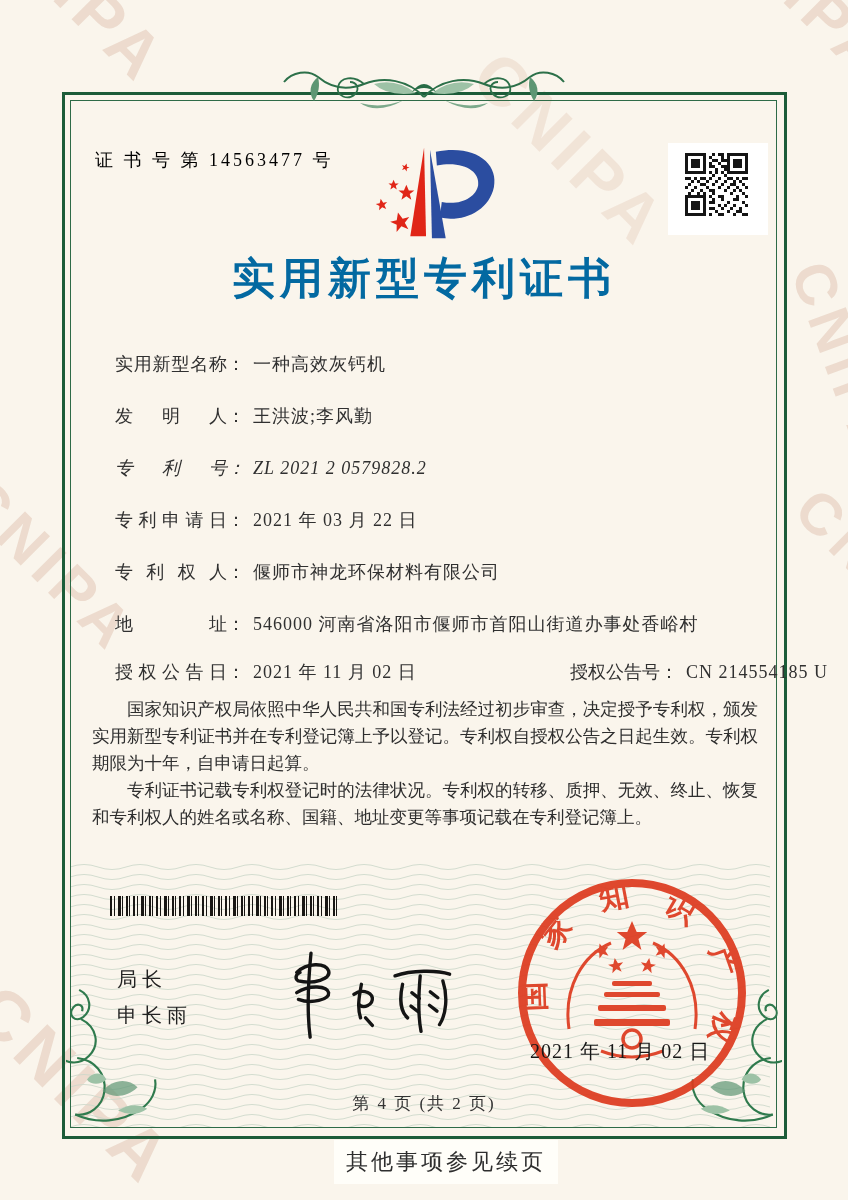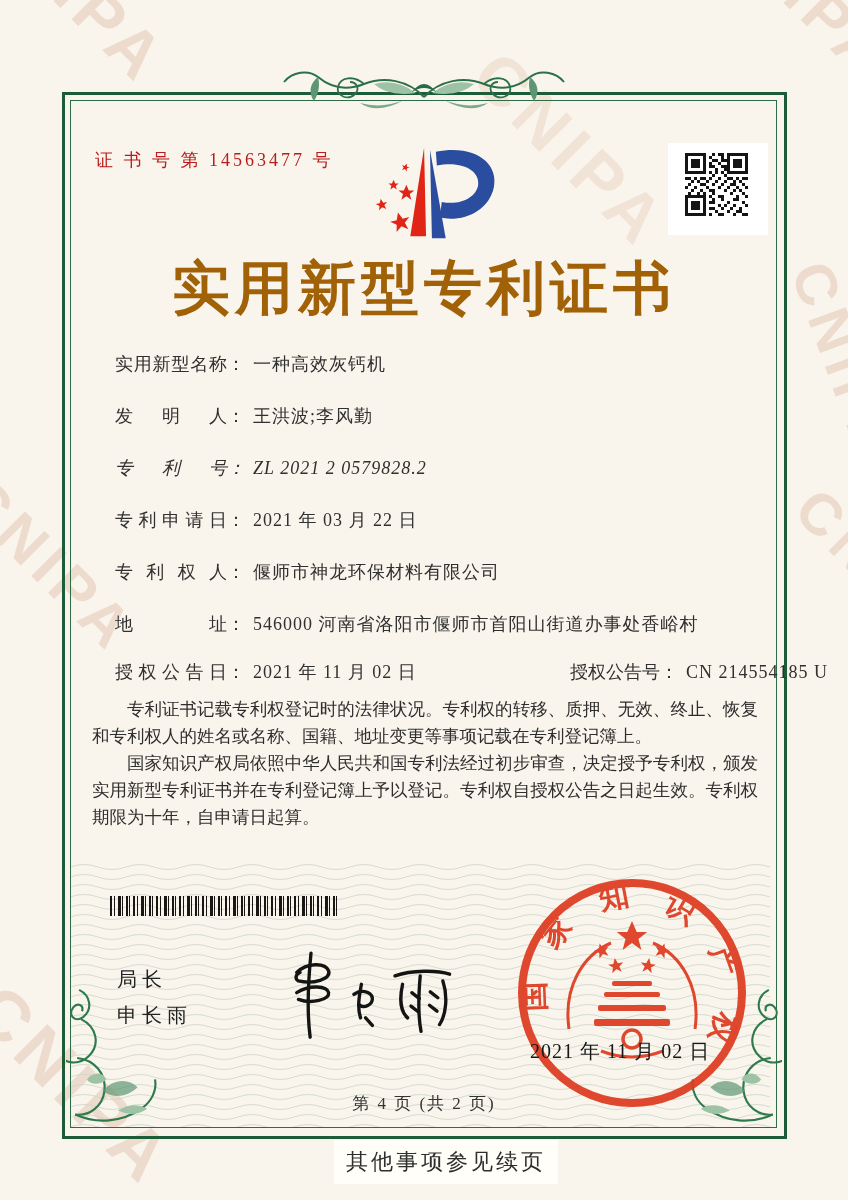--- a/index.html
+++ b/index.html
@@ -6,23 +6,23 @@
   body{width:848px;height:1200px;position:relative;overflow:hidden;
        font-family:"Liberation Serif","DejaVu Serif",serif;color:#2b2b2b;}
   .abs{position:absolute;}
   
   .wm{position:absolute;font-family:"Liberation Sans","DejaVu Sans",sans-serif;
       font-weight:bold;color:rgba(224,193,175,0.5);letter-spacing:7px;pointer-events:none;white-space:nowrap;}
   
   .frame-outer{position:absolute;left:62px;top:92px;width:719px;height:1041px;border:3px solid #1c5c39;}
   .frame-inner{position:absolute;left:70px;top:100px;width:705px;height:1026px;border:1px solid #2e6b47;}
   
-  .cert-no{position:absolute;left:95px;top:148px;font-size:18px;letter-spacing:3px;color:#b91c1c;}
+  .cert-no{position:absolute;left:95px;top:148px;font-size:18px;letter-spacing:3px;color:#000000;}
   .title{position:absolute;left:0;top:250px;width:848px;text-align:center;
-         font-size:58px;font-weight:700;letter-spacing:5px;color:#a16207;}
+         font-size:43px;font-weight:700;letter-spacing:5px;color:#0369a1;}
   
   .field{position:absolute;left:115px;font-size:18px;color:#303030;white-space:nowrap;}
   .flabel{display:inline-block;width:112px;text-align:justify;text-align-last:justify;vertical-align:bottom;}
   .fvalue{margin-left:8px;letter-spacing:1px;text-align:right;}
   .field2{position:absolute;left:455px;top:0;white-space:nowrap;}
   
   .body-text{position:absolute;left:92px;top:696px;width:666px;font-size:17.5px;
              line-height:27px;text-align:justify;color:#2e2e2e;}
   .body-text p{margin:0;text-indent:2em;}
   
@@ -191,22 +191,22 @@
   <span class="flabel">地址</span><span>：</span><span class="fvalue">546000 河南省洛阳市偃师市首阳山街道办事处香峪村</span>
 </div>
 <div class="field" style="top:660px;">
   <span class="flabel">授权公告日</span><span>：</span><span class="fvalue">2021 年 11 月 02 日</span>
   <span class="field2">
     <span>授权公告号</span><span>：</span><span class="fvalue">CN 214554185 U</span>
   </span>
 </div>
 
 <div class="body-text">
+  <p>国家知识产权局依照中华人民共和国专利法经过初步审查，决定授予专利权，颁发实用新型专利证书并在专利登记簿上予以登记。专利权自授权公告之日起生效。专利权期限为十年，自申请日起算。</p>
   <p>专利证书记载专利权登记时的法律状况。专利权的转移、质押、无效、终止、恢复和专利权人的姓名或名称、国籍、地址变更等事项记载在专利登记簿上。</p>
-  <p>国家知识产权局依照中华人民共和国专利法经过初步审查，决定授予专利权，颁发实用新型专利证书并在专利登记簿上予以登记。专利权自授权公告之日起生效。专利权期限为十年，自申请日起算。</p>
 </div>
 
 <div class="barcode"></div>
 
 <div class="issuer" style="top:966px;">局长</div>
 <div class="issuer" style="top:1002px;">申长雨</div>
 
 <svg class="abs" style="left:248px;top:932px;" width="210" height="118" viewBox="0 0 250 120">
   <g fill="none" stroke="#141414" stroke-width="4" stroke-linecap="round" stroke-linejoin="round">
     <path d="M75,15 C72,45 70,85 74,115"></path>

